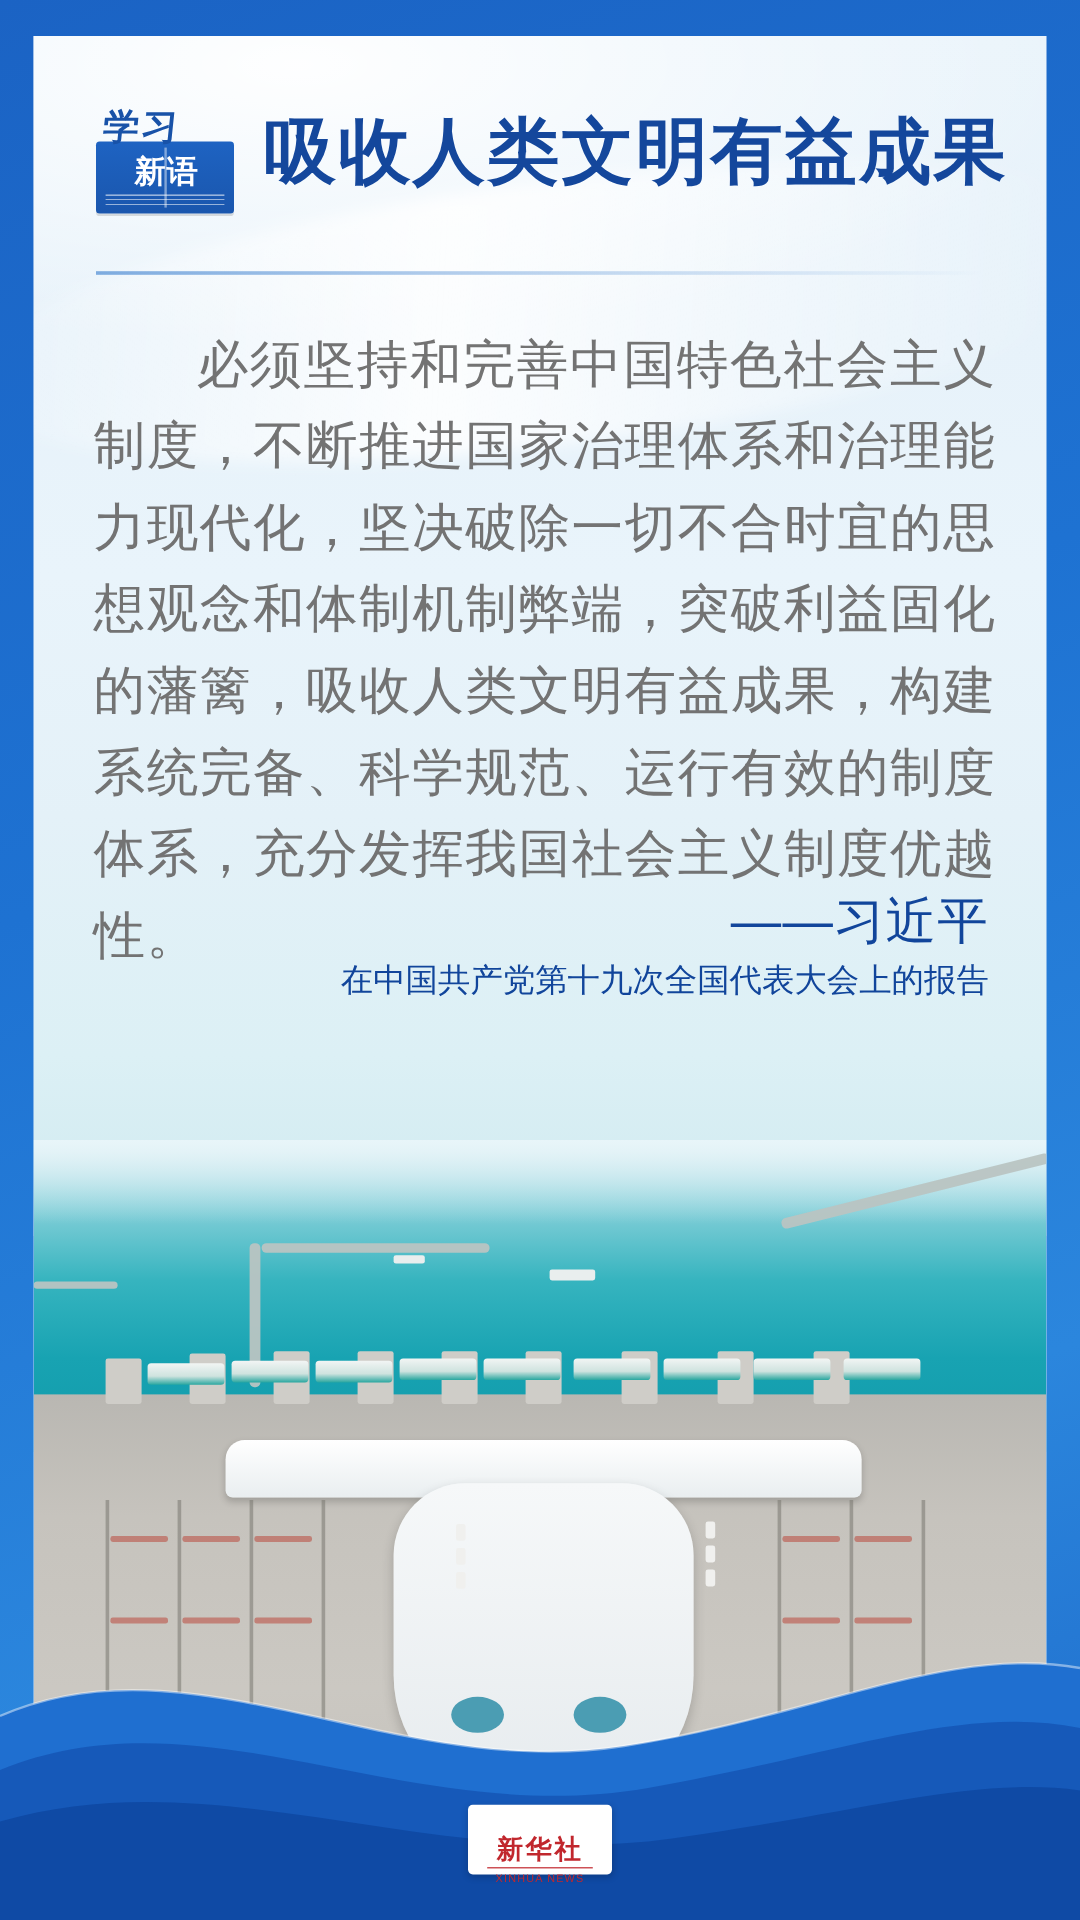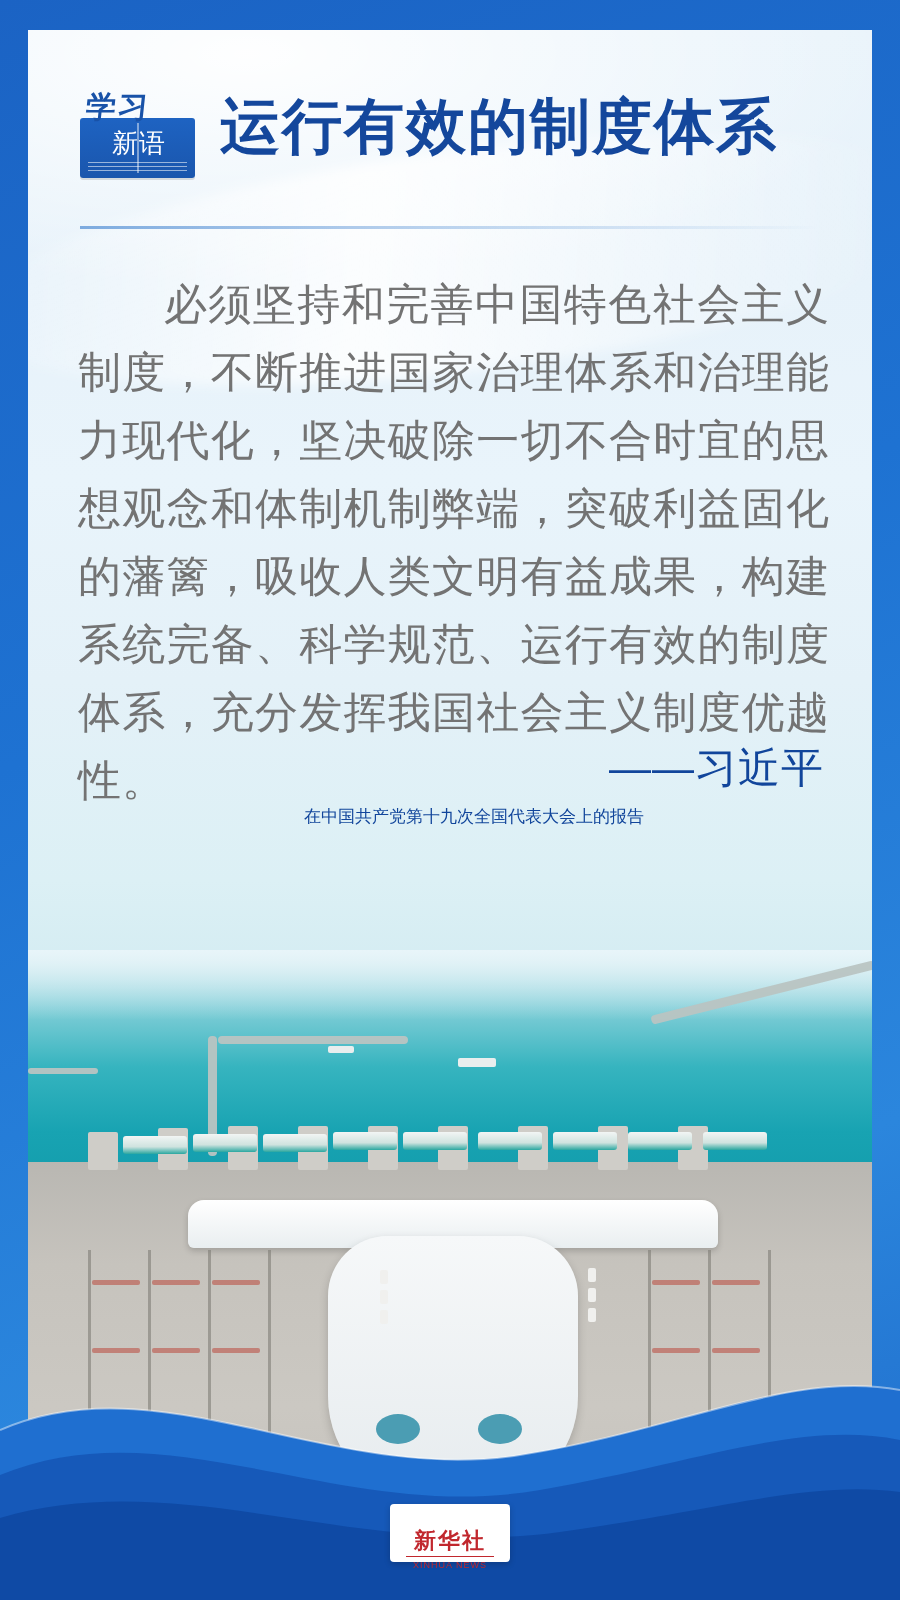--- a/index.html
+++ b/index.html
@@ -116,21 +116,21 @@
     line-height: 30px;
     transform: skewX(-6deg);
   }
   .brand-bottom {
     position: absolute;
     left: 14px;
     top: 36px;
     width: 90px;
     text-align: center;
     font-size: 26px;
-    font-weight: normal;
+    font-weight: bold;
     color: #ffffff;
     line-height: 30px;
     letter-spacing: 1px;
   }
   .title {
     position: absolute;
     left: 192px;
     top: 58px;
     font-size: 60px;
     line-height: 78px;
@@ -175,23 +175,22 @@
     line-height: 56px;
     font-weight: normal;
     letter-spacing: 1px;
   }
   .attrib .date {
     font-size: 28px;
     line-height: 44px;
     margin-top: 6px;
   }
   .attrib .source {
-    font-size: 17px;
+    font-size: 27px;
     line-height: 42px;
-    text-align: center;
   }
 
   
   .photo {
     position: absolute;
     left: 0;
     bottom: 0;
     width: 844px;
     height: 620px;
     overflow: hidden;
@@ -348,21 +347,21 @@
 
     <div class="header">
       <div class="brand-badge">
         <div class="book">
           <div class="pagelines"></div>
         </div>
         <div class="brand-top">学习</div>
         <div class="brand-bottom">新语</div>
       </div>
 
-      <div class="title">运行有效的制度体系</div>
+      <div class="title">吸收人类文明有益成果</div>
       <div class="rule"></div>
     </div>
 
     <div class="quote">必须坚持和完善中国特色社会主义制度，不断推进国家治理体系和治理能力现代化，坚决破除一切不合时宜的思想观念和体制机制弊端，突破利益固化的藩篱，吸收人类文明有益成果，构建系统完备、科学规范、运行有效的制度体系，充分发挥我国社会主义制度优越性。</div>
 
     <div class="attrib">
       <div class="who">——习近平</div>
       <div class="source">在中国共产党第十九次全国代表大会上的报告</div>
     </div>
 

